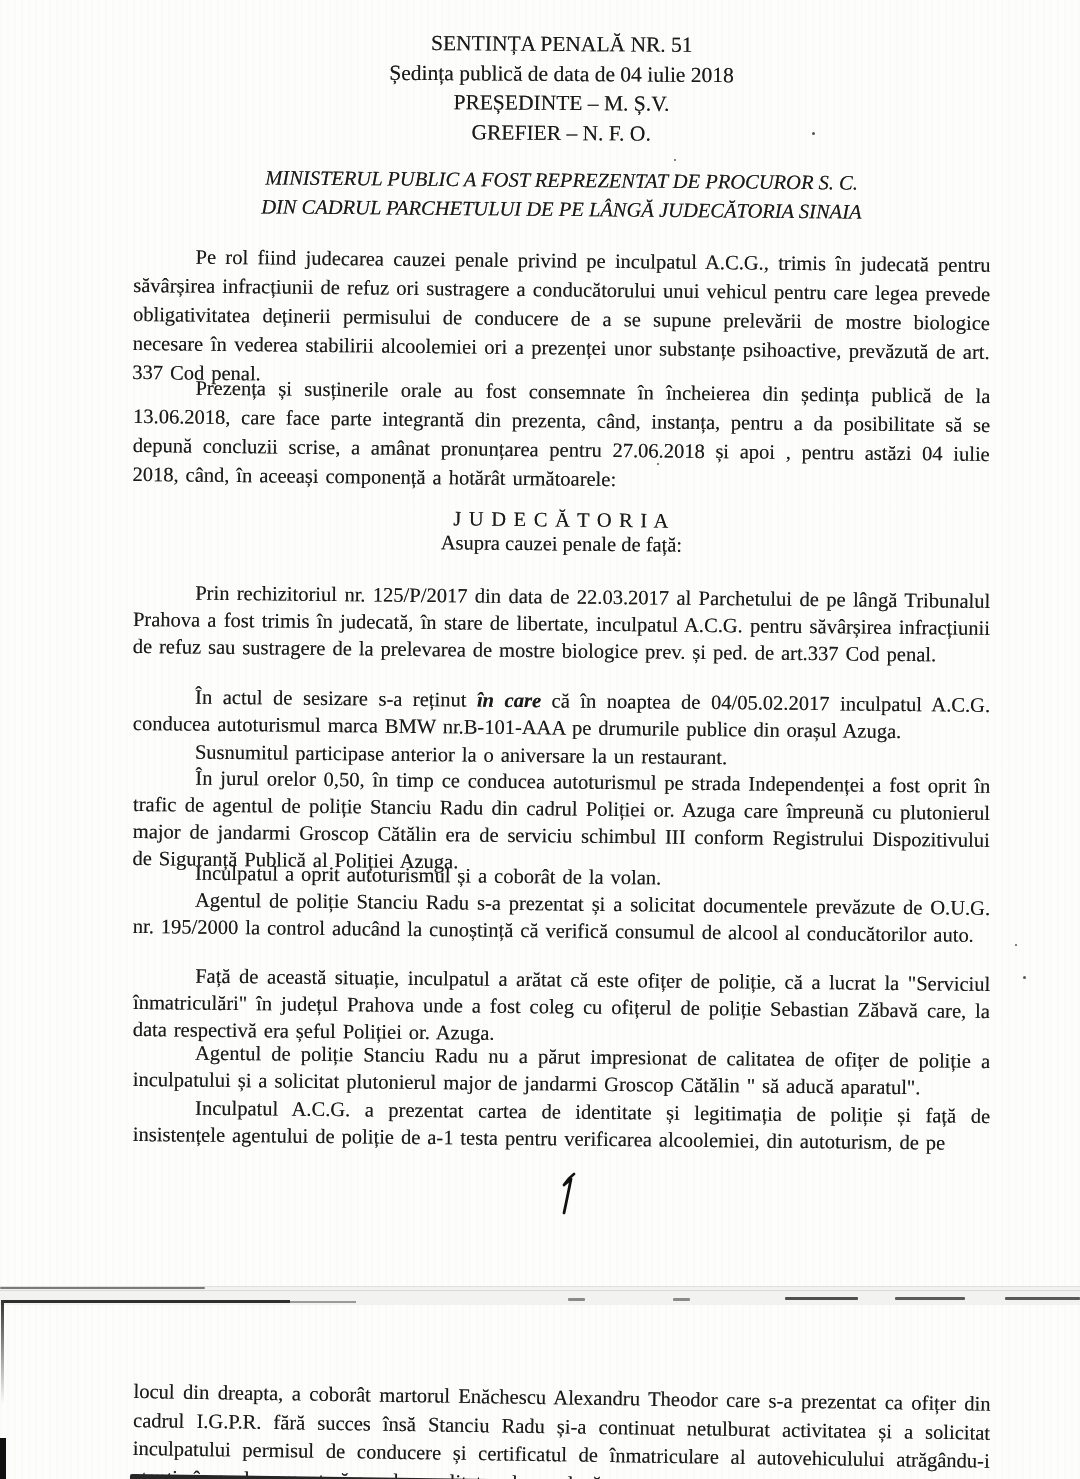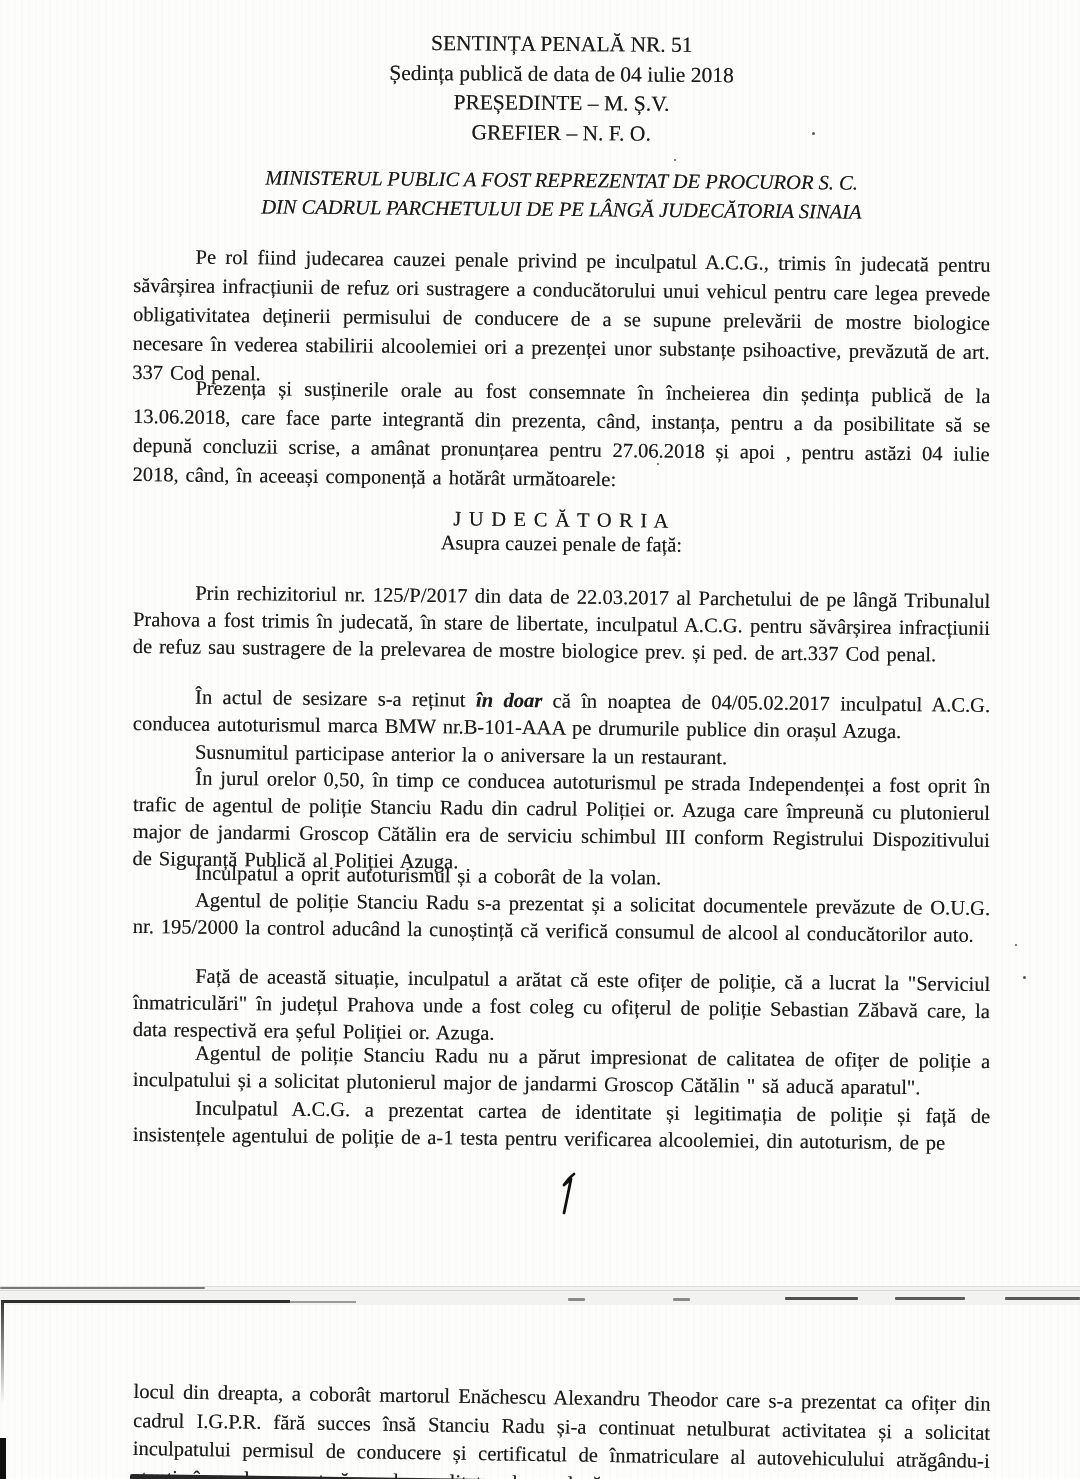--- a/index.html
+++ b/index.html
@@ -62,21 +62,21 @@
 
   <div class="blk para indent tilt" style="top:242px">Pe rol fiind judecarea cauzei penale privind pe inculpatul A.C.G., trimis în judecată pentru săvârșirea infracțiunii de refuz ori sustragere a conducătorului unui vehicul pentru care legea prevede obligativitatea deținerii permisului de conducere de a se supune prelevării de mostre biologice necesare în vederea stabilirii alcoolemiei ori a prezenței unor substanțe psihoactive, prevăzută de art. 337 Cod penal.</div>
   <div class="blk para indent tilt" style="top:373px">Prezența și susținerile orale au fost consemnate în încheierea din ședința publică de la 13.06.2018, care face parte integrantă din prezenta, când, instanța, pentru a da posibilitate să se depună concluzii scrise, a amânat pronunțarea pentru 27.06.2018 și apoi , pentru astăzi 04 iulie 2018, când, în aceeași componență a hotărât următoarele:</div>
 
   <div class="blk center court-heading tilt">J U D E C Ă T O R I A</div>
   <div class="blk center court-subheading tilt">Asupra cauzei penale de față:</div>
 
   <div class="blk para facts indent tilt" style="top:579px">Prin rechizitoriul nr. 125/P/2017 din data de 22.03.2017 al Parchetului de pe lângă Tribunalul Prahova a fost trimis în judecată, în stare de libertate, inculpatul A.C.G. pentru săvârșirea infracțiunii de refuz sau sustragere de la prelevarea de mostre biologice prev. și ped. de art.337 Cod penal.</div>
 
   <div class="blk para facts indent tilt" style="top:683px">
-    <span>În actul de sesizare s-a reținut </span><span class="emph">în doar</span><span> că în noaptea de 04/05.02.2017 inculpatul A.C.G. conducea autoturismul marca BMW nr.B-101-AAA pe drumurile publice din orașul Azuga.</span>
+    <span>În actul de sesizare s-a reținut </span><span class="emph">în care</span><span> că în noaptea de 04/05.02.2017 inculpatul A.C.G. conducea autoturismul marca BMW nr.B-101-AAA pe drumurile publice din orașul Azuga.</span>
   </div>
 
   <div class="blk para facts indent tilt" style="top:738px">Susnumitul participase anterior la o aniversare la un restaurant.</div>
   <div class="blk para facts indent tilt" style="top:764px">În jurul orelor 0,50, în timp ce conducea autoturismul pe strada Independenței a fost oprit în trafic de agentul de poliție Stanciu Radu din cadrul Poliției or. Azuga care împreună cu plutonierul major de jandarmi Groscop Cătălin era de serviciu schimbul III conform Registrului Dispozitivului de Siguranță Publică al Poliției Azuga.</div>
   <div class="blk para facts indent tilt" style="top:859px">Inculpatul a oprit autoturismul și a coborât de la volan.</div>
   <div class="blk para facts indent tilt" style="top:886px">Agentul de poliție Stanciu Radu s-a prezentat și a solicitat documentele prevăzute de O.U.G. nr. 195/2000 la control aducând la cunoștință că verifică consumul de alcool al conducătorilor auto.</div>
   <div class="blk para facts indent tilt" style="top:962px">Față de această situație, inculpatul a arătat că este ofițer de poliție, că a lucrat la "Serviciul înmatriculări" în județul Prahova unde a fost coleg cu ofițerul de poliție Sebastian Zăbavă care, la data respectivă era șeful Poliției or. Azuga.</div>
   <div class="blk para facts indent tilt" style="top:1039px">Agentul de poliție Stanciu Radu nu a părut impresionat de calitatea de ofițer de poliție a inculpatului și a solicitat plutonierul major de jandarmi Groscop Cătălin " să aducă aparatul".</div>
   <div class="blk para facts indent tilt" style="top:1094px">Inculpatul A.C.G. a prezentat cartea de identitate și legitimația de poliție și față de insistențele agentului de poliție de a-1 testa pentru verificarea alcoolemiei, din autoturism, de pe</div>
 

